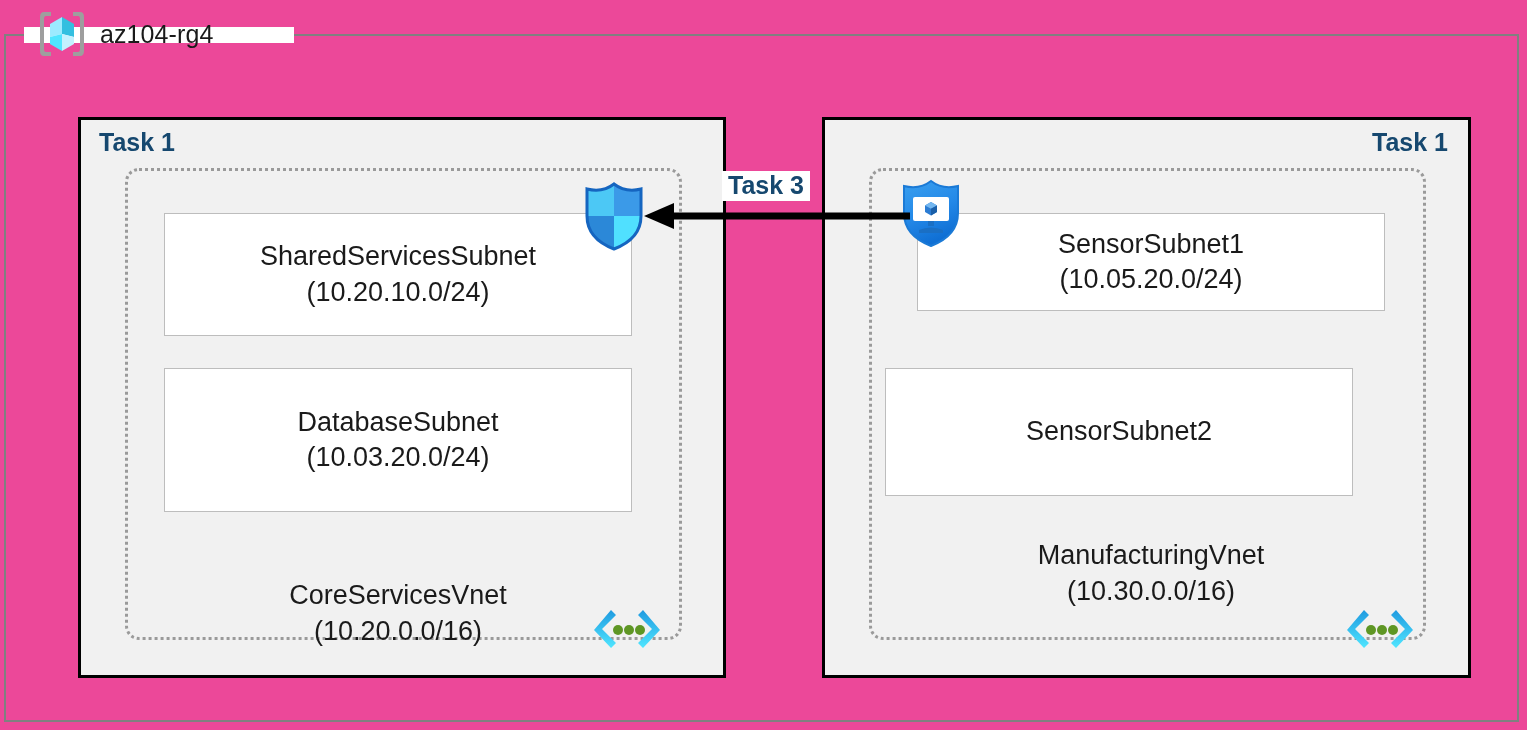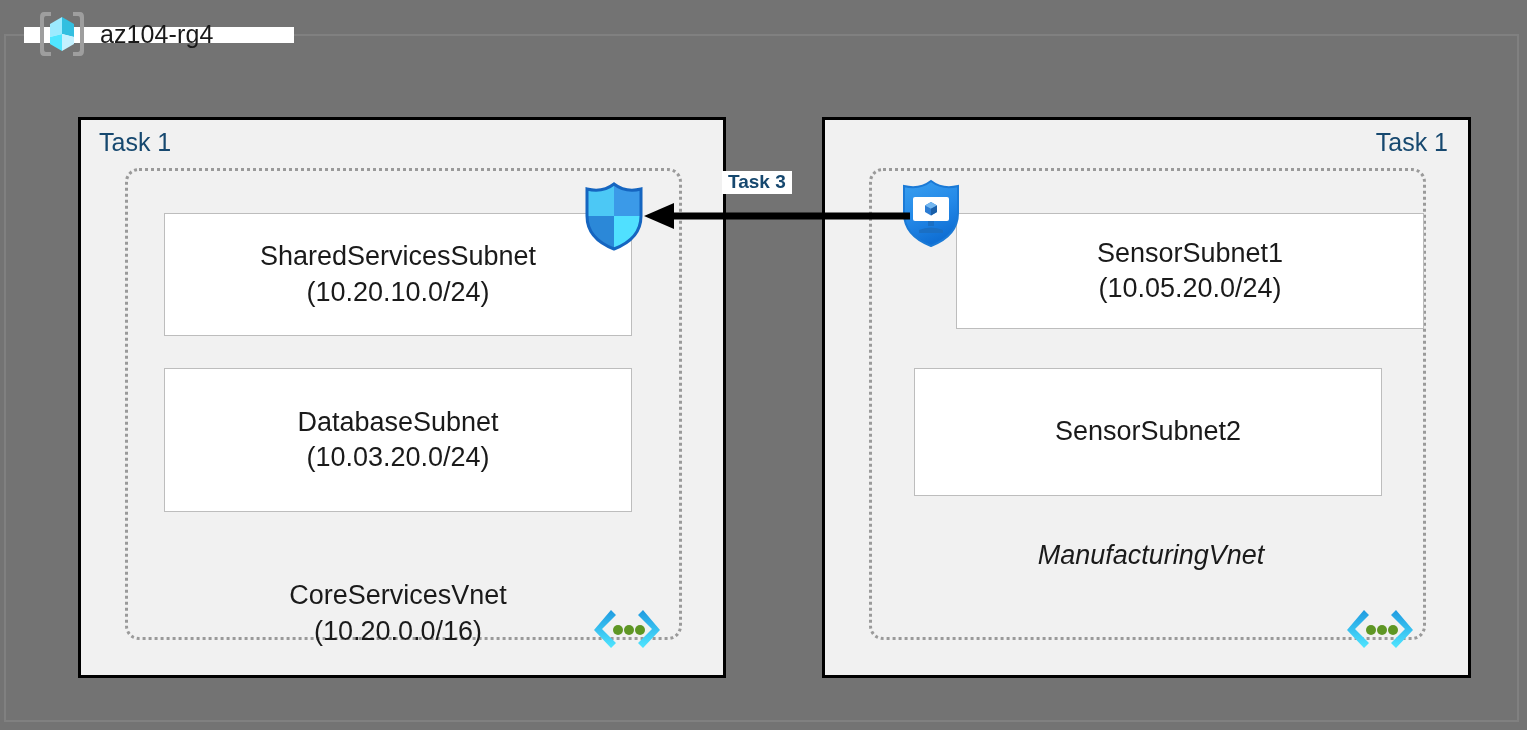--- a/index.html
+++ b/index.html
@@ -9,21 +9,21 @@
   }
   body {
     font-family: "Liberation Sans", sans-serif;
     -webkit-font-smoothing: antialiased;
   }
 
   #canvas {
     position: relative;
     width: 1527px;
     height: 730px;
-    background: #737373;
+    background: #ec4899;
     overflow: hidden;
   }
 
   
   .rg-frame {
     position: absolute;
     left: 4px;
     top: 34px;
     width: 1515px;
     height: 688px;
@@ -72,21 +72,21 @@
     border: 3px solid #000000;
     box-sizing: border-box;
   }
   #task-box-1 { left: 78px;  top: 117px; width: 648px; height: 561px; }
   #task-box-2 { left: 822px; top: 117px; width: 649px; height: 561px; }
 
   .task-label {
     position: absolute;
     top: 9px;
     font-size: 25px;
-    font-weight: normal;
+    font-weight: bold;
     color: #16486f;
     white-space: nowrap;
     line-height: 1.1;
   }
   #task-label-1 { left: 18px; }
   #task-label-2 { right: 20px; }
 
   
   .vnet-box {
     position: absolute;
@@ -111,35 +111,35 @@
   }
   .subnet-name, .subnet-cidr {
     font-size: 27px;
     color: #1a1a1a;
     line-height: 1.30;
     white-space: nowrap;
   }
 
   #subnet-1-1 { left: 164px; top: 213px; width: 468px; height: 123px; }
   #subnet-1-2 { left: 164px; top: 368px; width: 468px; height: 144px; }
-  #subnet-2-1 { left: 917px; top: 213px; width: 468px; height: 116px; margin-left: 39px; }
-  #subnet-2-2 { left: 914px; top: 368px; width: 468px; height: 128px; }
+  #subnet-2-1 { left: 917px; top: 213px; width: 468px; height: 98px; }
+  #subnet-2-2 { left: 885px; top: 368px; width: 468px; height: 128px; }
 
   
   .vnet-caption {
     position: absolute;
     width: 468px;
     text-align: center;
     font-size: 27px;
     color: #1a1a1a;
     line-height: 1.32;
     white-space: nowrap;
   }
   #vnet-caption-1 { left: 164px; top: 538px; margin-top: 40px; }
-  #vnet-caption-2 { left: 917px; top: 538px; font-style: italic; }
+  #vnet-caption-2 { left: 917px; top: 538px; }
 
   
   .vnet-icon {
     position: absolute;
     width: 70px;
     height: 44px;
   }
   #vnet-icon-1 { left: 592px; top: 608px; }
   #vnet-icon-2 { left: 1345px; top: 608px; }
 
@@ -157,21 +157,21 @@
     position: absolute;
     left: 640px;
     top: 198px;
     width: 270px;
     height: 36px;
   }
   #task-label-3 {
     position: absolute;
     left: 722px;
     top: 171px;
-    font-size: 19px;
+    font-size: 25px;
     font-weight: bold;
     color: #16486f;
     background: #ffffff;
     padding: 1px 6px;
     line-height: 1.1;
     white-space: nowrap;
   }
 </style>
 </head>
 <body>
@@ -268,20 +268,21 @@
     <span class="subnet-name">SensorSubnet1</span>
     <span class="subnet-cidr">(10.05.20.0/24)</span>
   </div>
 
   <div class="subnet-box" id="subnet-2-2">
     <span class="subnet-name">SensorSubnet2</span>
   </div>
 
   <div class="vnet-caption" id="vnet-caption-2">
     <div>ManufacturingVnet</div>
+    <div>(10.30.0.0/16)</div>
   </div>
 
   <span class="vnet-icon" id="vnet-icon-2">
     <svg width="70" height="44" viewBox="0 0 70 44">
       <defs>
         <linearGradient id="brkB" x1="0" y1="0" x2="0" y2="1">
           <stop offset="0" stop-color="#1f9ae0"></stop>
           <stop offset="1" stop-color="#50e6ff"></stop>
         </linearGradient>
       </defs>

